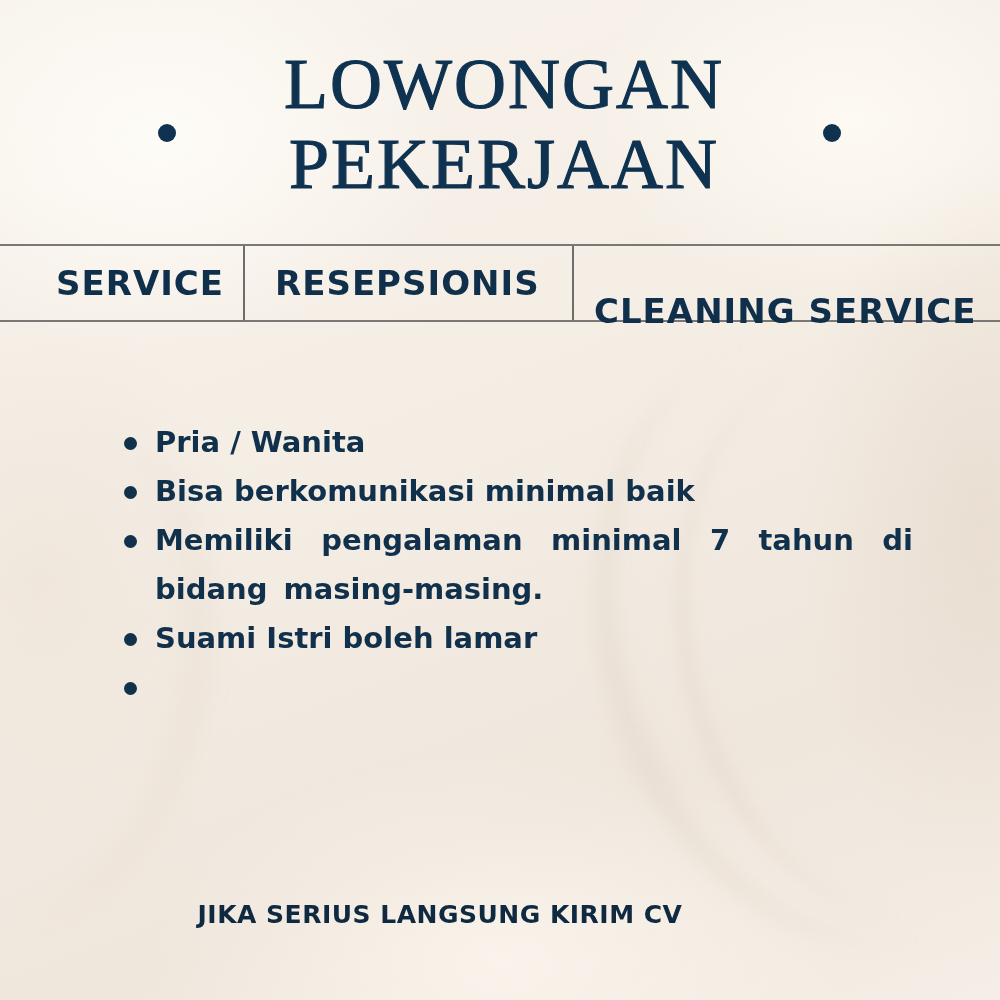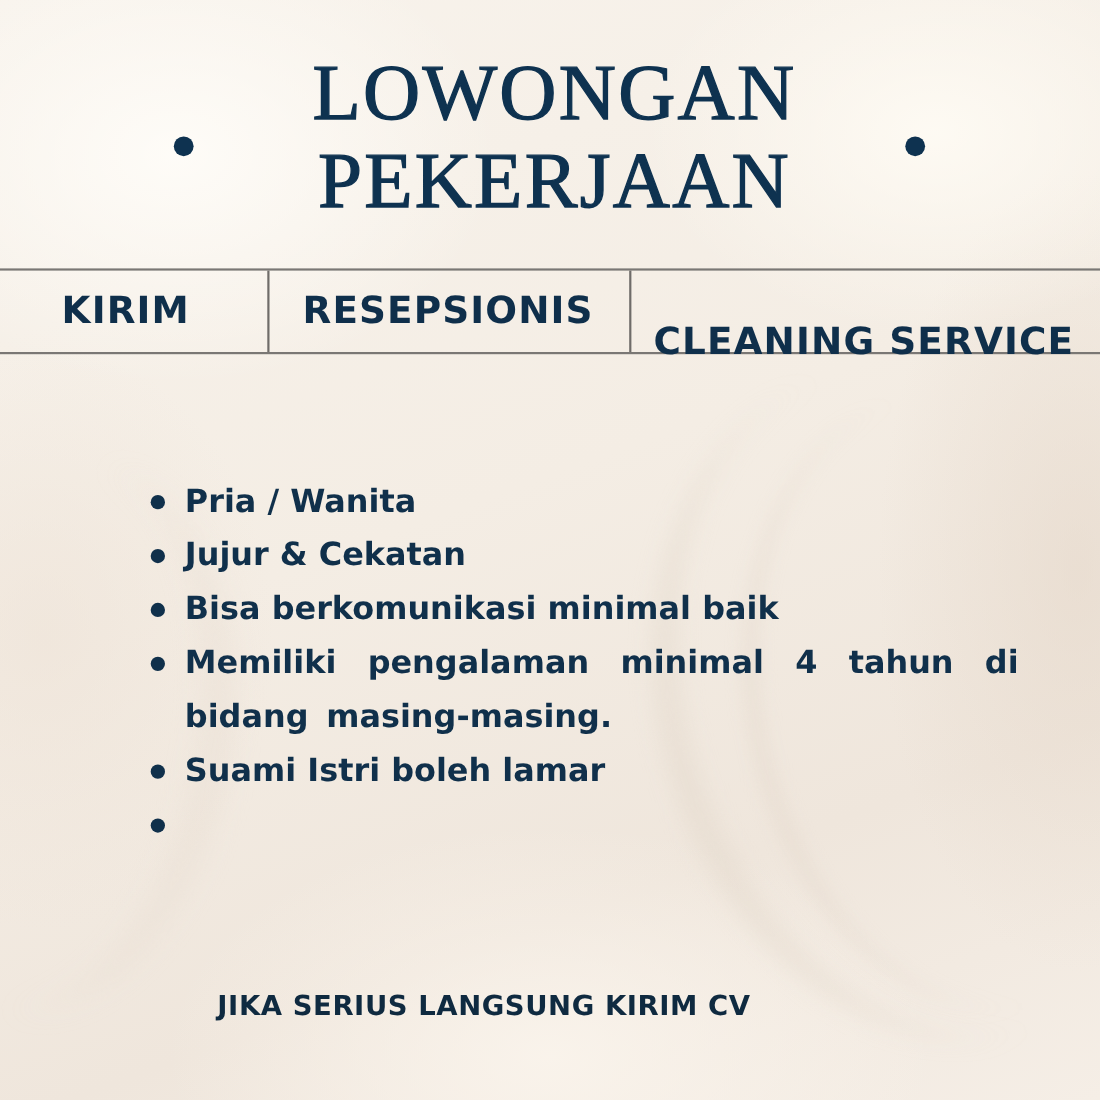--- a/index.html
+++ b/index.html
@@ -101,21 +101,21 @@
     }
     .pos.p1 { width: 245px; padding-left: 56px; border-right: 2px solid #6f6c69; }
     .pos.p2 { width: 329px; padding-left: 30px; border-right: 2px solid #6f6c69; }
     .pos.p3 { flex: 1; padding-left: 20px; margin-top: 28px; }
 
     .reqs {
       position: absolute;
       left: 118px;
       top: 415px;
       width: 792px;
-      margin: 16px;
+      margin: 3px;
       padding: 0;
       list-style: none;
       color: #10304b;
       font-family: "DejaVu Sans", sans-serif;
       font-weight: 700;
       font-size: 29px;
       line-height: 49px;
     }
     .reqs li {
       position: relative;
@@ -160,41 +160,37 @@
 
 <span class="dot left"></span>
 <span class="dot right"></span>
 
 <h1 class="title" style="margin:0;">
   <span class="line">LOWONGAN</span>
   <span class="line">PEKERJAAN</span>
 </h1>
 
 <div class="positions">
-  <div class="pos p1">KIRIM</div>
+  <div class="pos p1">SERVICE</div>
   <div class="pos p2">RESEPSIONIS</div>
   <div class="pos p3">CLEANING SERVICE</div>
 </div>
 
 <ul class="reqs">
   <li>
     <span class="bullet"></span>
     <span>Pria / Wanita</span>
   </li>
   <li>
     <span class="bullet"></span>
-    <span>Jujur &amp; Cekatan</span>
-  </li>
-  <li>
-    <span class="bullet"></span>
     <span>Bisa berkomunikasi minimal baik</span>
   </li>
   <li class="wrap">
     <span class="bullet"></span>
-    <span>Memiliki pengalaman minimal 4 tahun di bidang masing-masing.</span>
+    <span>Memiliki pengalaman minimal 7 tahun di bidang masing-masing.</span>
   </li>
   <li>
     <span class="bullet"></span>
     <span>Suami Istri boleh lamar</span>
   </li>
   <li>
     <span class="bullet"></span>
   </li>
 </ul>
 

